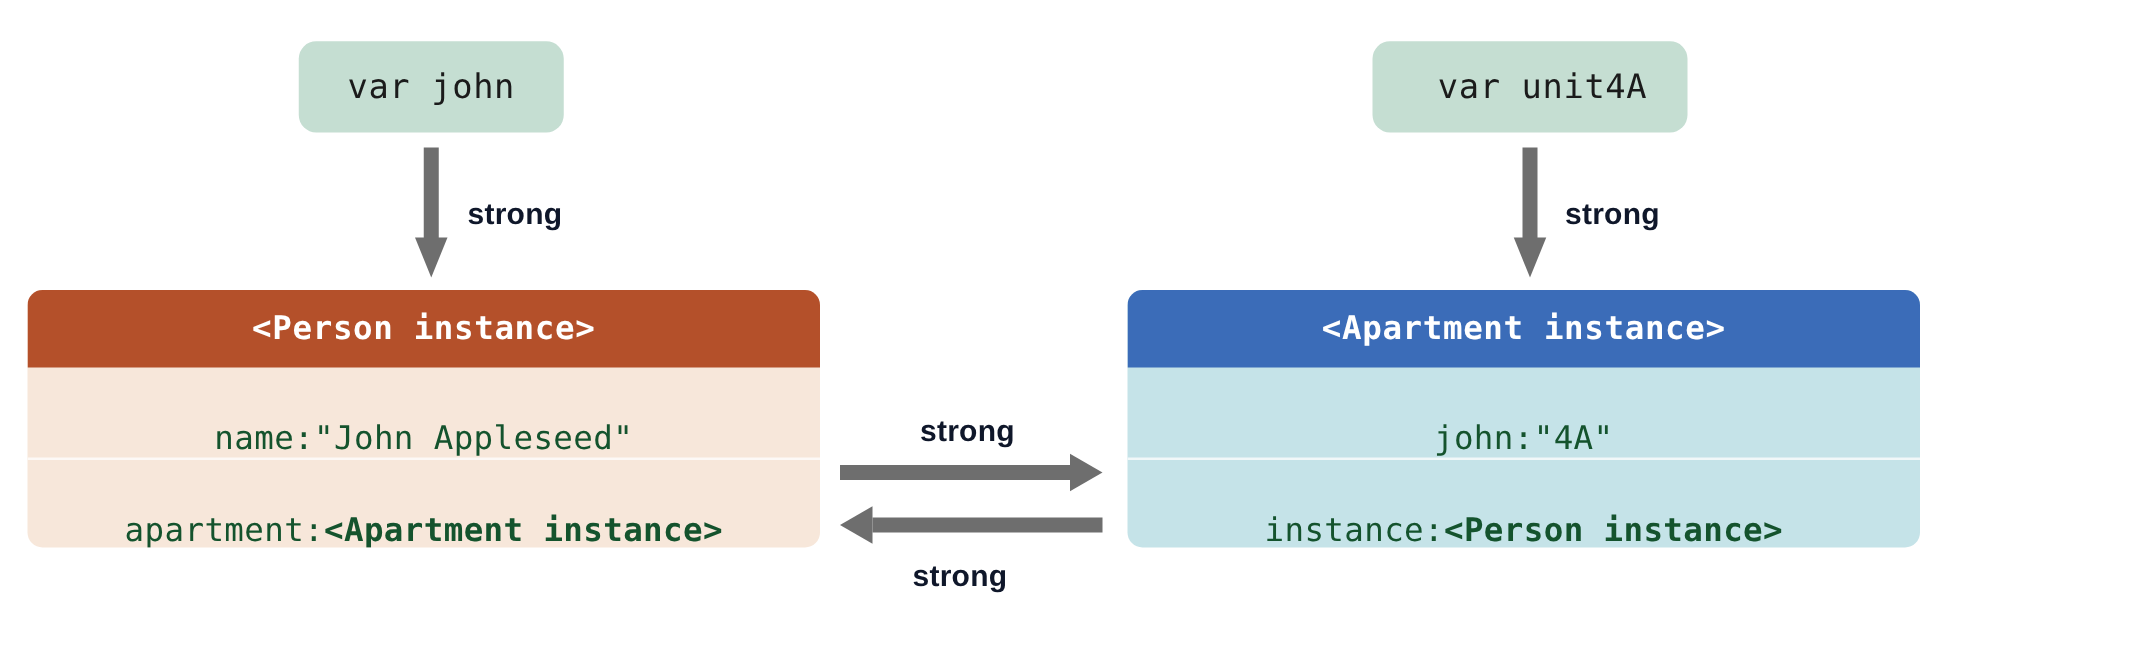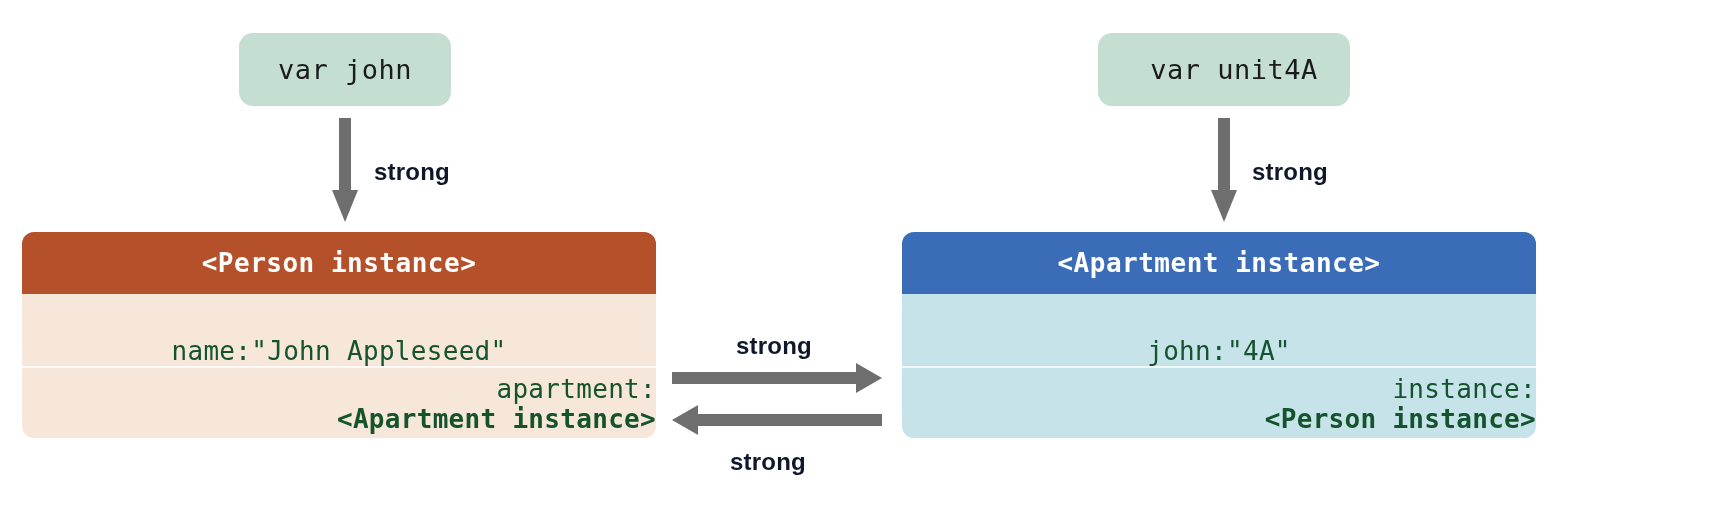--- a/index.html
+++ b/index.html
@@ -107,21 +107,20 @@
     align-items: flex-end;
     justify-content: center;
     font-family: "DejaVu Sans Mono", monospace;
     font-size: 26px;
     color: #14532d;
     letter-spacing: 0.3px;
     white-space: nowrap;
   }
   .instance-row + .instance-row {
     border-top: 2px solid rgba(255,255,255,0.75);
-    flex-direction: column;
   }
   .instance-row .prop-value {
     font-weight: bold;
   }
 
   
   .h-arrow {
     position: absolute;
     height: 30px;
   }

